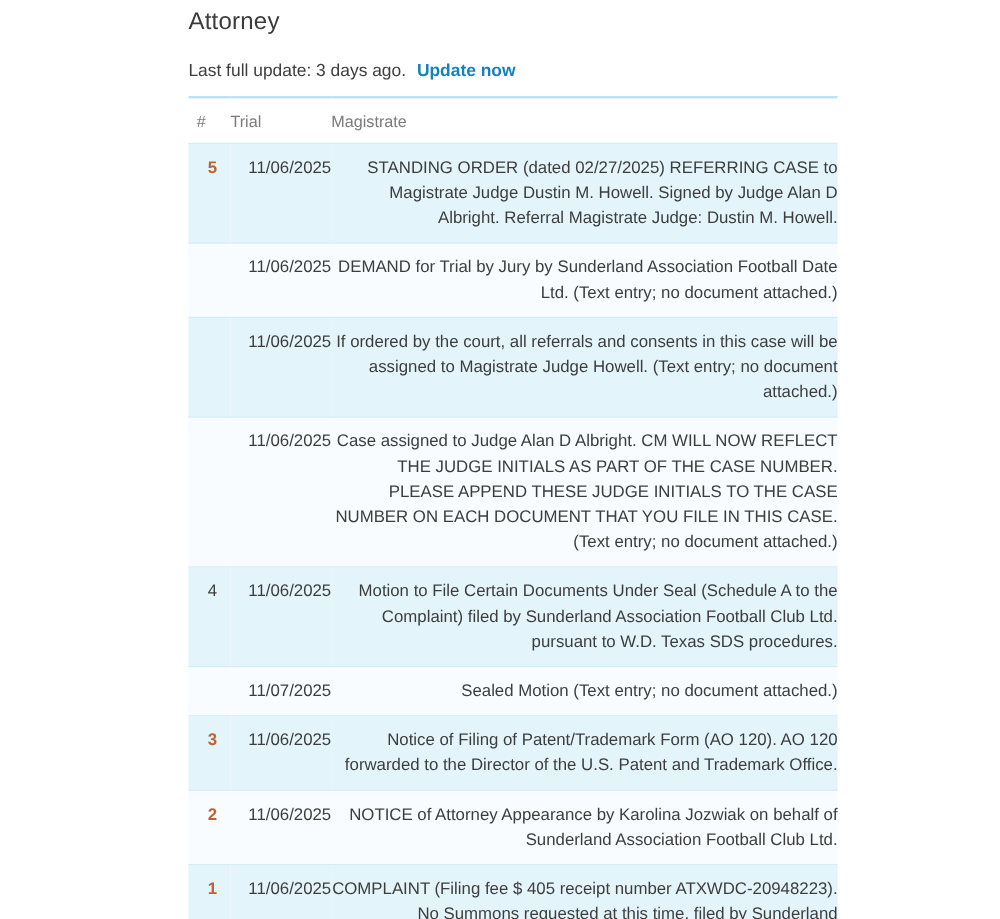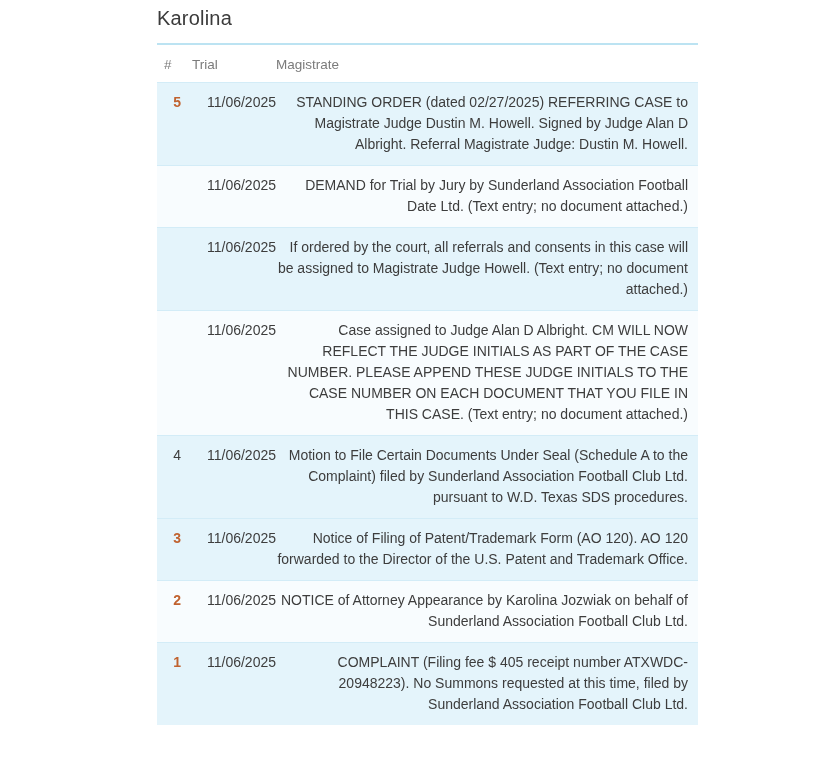--- a/index.html
+++ b/index.html
@@ -58,28 +58,32 @@
   td {
     vertical-align: top;
     padding: 9px 0 10px 0;
     line-height: 21px;
     text-align: right;
   }
   td.col-num { text-align: right; padding-right: 11px; }
   .num-link  { color: #c0622f; font-weight: 700; cursor: pointer; }
   .num-plain { color: #3d3d3d; font-weight: 400; }
   td.col-date { white-space: nowrap; }
-  td.col-desc { padding-right: 10px; }
+  td.col-desc { }
 </style>
 </head>
 <body>
 
 <div class="page">
-  <h1 class="page-title">Karolina</h1>
+  <h1 class="page-title">Attorney</h1>
 
+  <p class="update-line">
+    <span>Last full update: 3 days ago.</span>
+    <a href="#" class="update-link">Update now</a>
+  </p>
 
   <table class="doc-table">
     <colgroup>
         <col class="c-num">
         <col class="c-date">
         <col>
       </colgroup>
     <thead>
       <tr>
         <th class="col-num">#</th>
@@ -106,20 +110,25 @@
         <tr class="even">
     <td class="col-num"><span class="doc-num num-plain"></span></td>
     <td class="col-date">11/06/2025</td>
     <td class="col-desc"><span>Case assigned to Judge Alan D Albright. CM WILL NOW REFLECT THE JUDGE INITIALS AS PART OF THE CASE NUMBER. PLEASE APPEND THESE JUDGE INITIALS TO THE CASE NUMBER ON EACH DOCUMENT THAT YOU FILE IN THIS CASE. (Text entry; no document attached.)</span></td>
   </tr>
         <tr class="odd">
     <td class="col-num"><span class="doc-num num-plain">4</span></td>
     <td class="col-date">11/06/2025</td>
     <td class="col-desc"><span>Motion to File Certain Documents Under Seal (Schedule A to the Complaint) filed by Sunderland Association Football Club Ltd. pursuant to W.D. Texas SDS procedures.</span></td>
   </tr>
+        <tr class="even">
+    <td class="col-num"><span class="doc-num num-plain"></span></td>
+    <td class="col-date">11/07/2025</td>
+    <td class="col-desc"><span>Sealed Motion (Text entry; no document attached.)</span></td>
+  </tr>
         <tr class="odd">
     <td class="col-num"><span class="doc-num num-link">3</span></td>
     <td class="col-date">11/06/2025</td>
     <td class="col-desc"><span>Notice of Filing of Patent/Trademark Form (AO 120). AO 120 forwarded to the Director of the U.S. Patent and Trademark Office.</span></td>
   </tr>
         <tr class="even">
     <td class="col-num"><span class="doc-num num-link">2</span></td>
     <td class="col-date">11/06/2025</td>
     <td class="col-desc"><span>NOTICE of Attorney Appearance by Karolina Jozwiak on behalf of Sunderland Association Football Club Ltd.</span></td>
   </tr>

